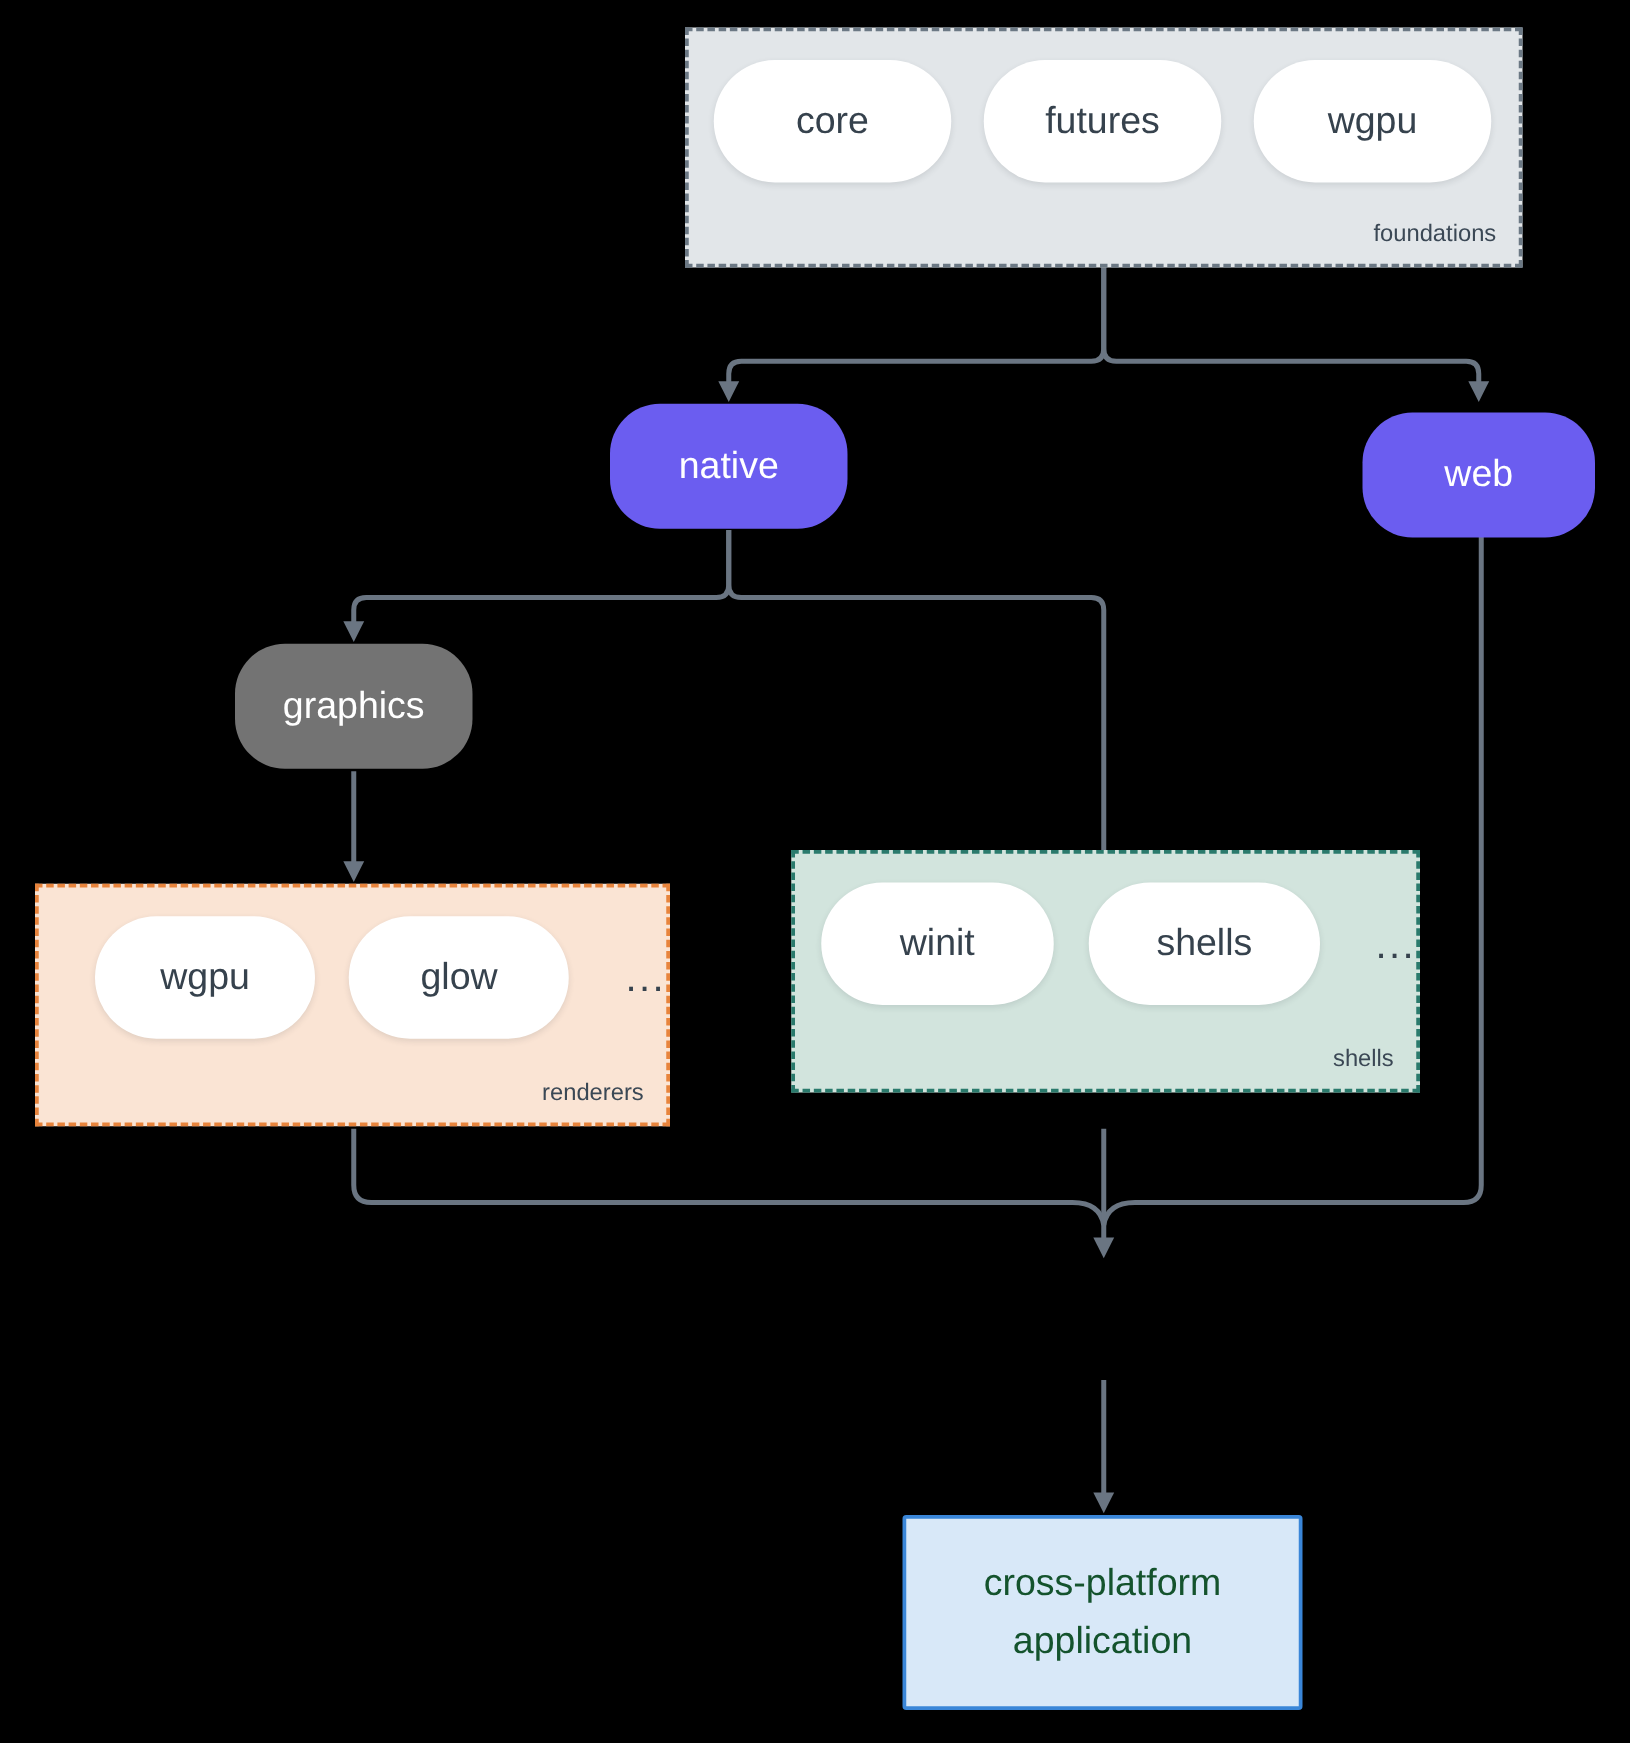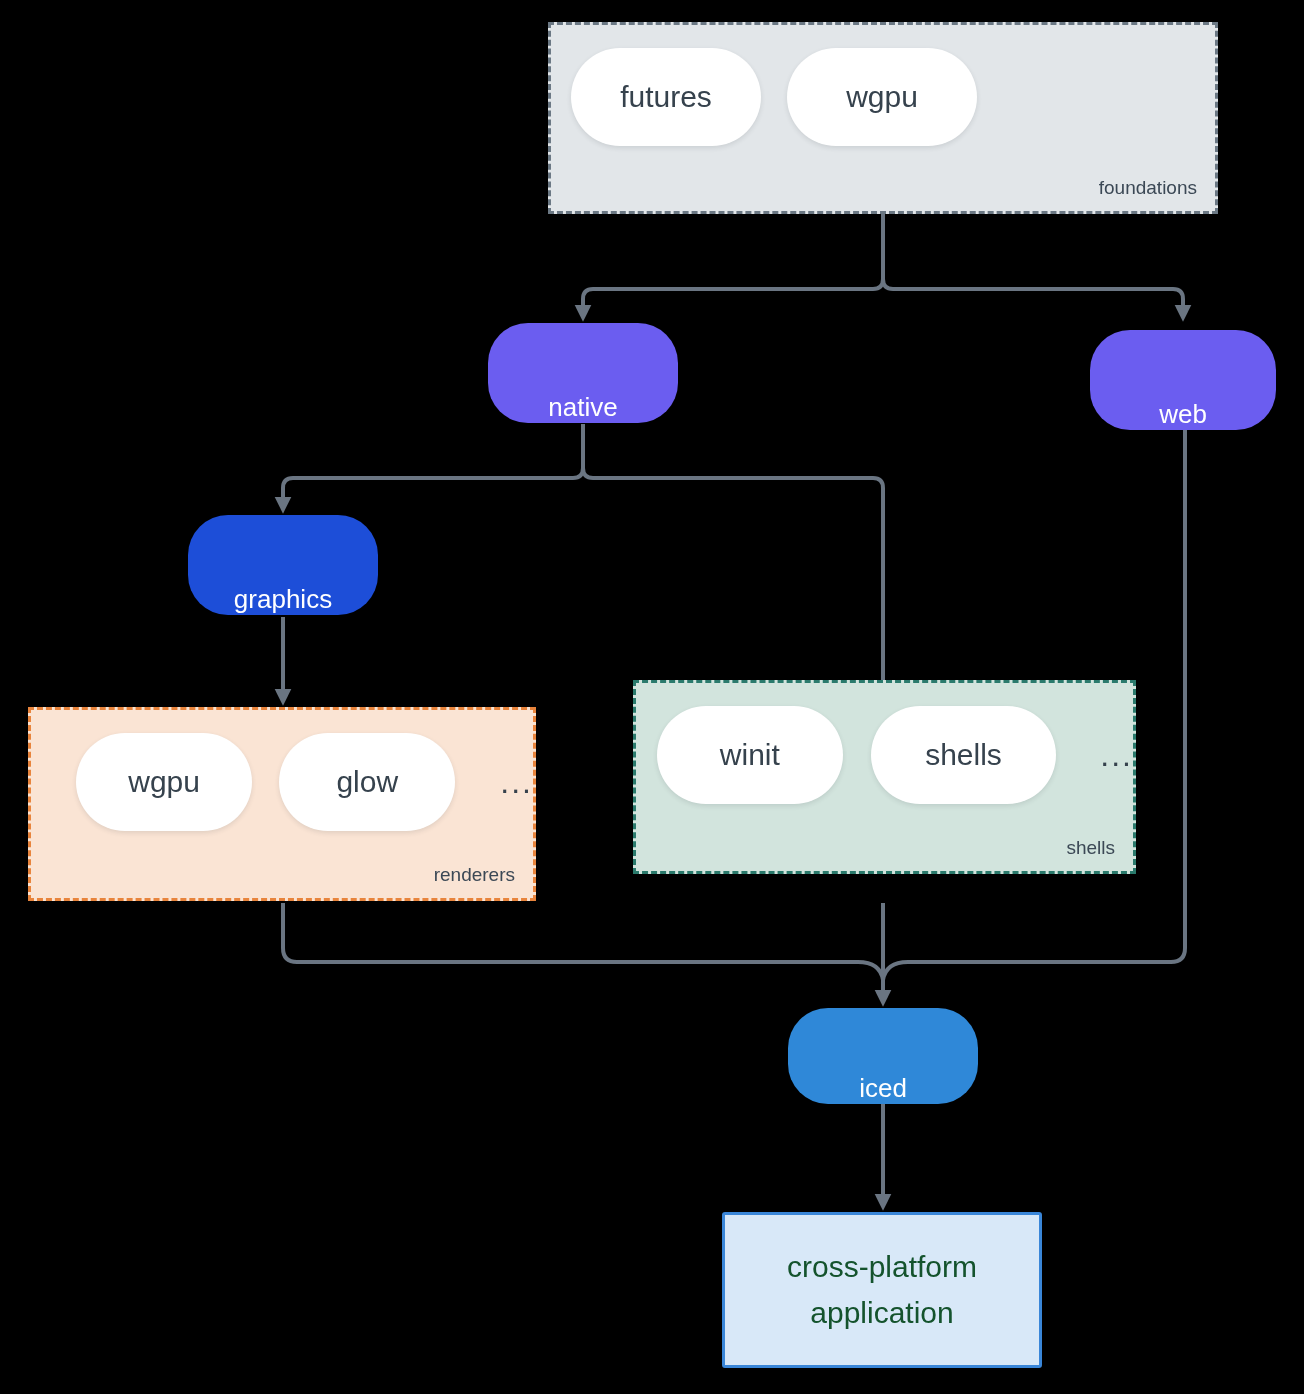--- a/index.html
+++ b/index.html
@@ -16,30 +16,30 @@
     position:absolute;right:18px;bottom:12px;font-size:19px;color:#3b4855;
   }
   .pill{
     box-sizing:border-box;display:flex;align-items:center;justify-content:center;
     background:#fff;border-radius:49px;color:#36424d;font-size:30px;
     box-shadow:0 2px 5px rgba(40,50,60,0.12);
   }
   .ellipsis{font-size:32px;color:#36424d;letter-spacing:2px;}
 
   .node{
-    position:absolute;box-sizing:border-box;display:flex;align-items:flex-end;justify-content:center;
-    border-radius:40px;color:#ffffff;font-size:26px;
+    position:absolute;box-sizing:border-box;display:flex;align-items:center;justify-content:center;
+    border-radius:40px;color:#ffffff;font-size:30px;
   }
   #foundations{left:548px;top:22px;width:670px;height:192px;background:#e2e6e9;border:3px dashed #6b7884;}
   #foundations .pills{padding:23px 0 0 20px;gap:26px;}
   #foundations .pill{width:190px;height:98px;}
 
   #node-native{left:488px;top:323px;width:190px;height:100px;background:#6b5df0;}
   #node-web{left:1090px;top:330px;width:186px;height:100px;background:#6b5df0;}
-  #node-graphics{left:188px;top:515px;width:190px;height:100px;background:#1d4ed8;}
+  #node-graphics{left:188px;top:515px;width:190px;height:100px;background:#737373;}
   #node-iced{left:788px;top:1008px;width:190px;height:96px;background:#2f88d8;}
 
   #renderers{left:28px;top:707px;width:508px;height:194px;background:#fae4d4;border:3px dashed #e8843c;padding-left:24px;}
   #renderers .pills{padding:23px 0 0 21px;gap:27px;}
   #renderers .pill{width:188px;height:98px;}
   #renderers .ellipsis{margin-left:18px;}
 
   #shells{left:633px;top:680px;width:503px;height:194px;background:#d2e4dd;border:3px dashed #2a7a6c;}
   #shells .pills{padding:23px 0 0 21px;gap:28px;}
   #shells .pill{width:190px;height:98px;}
@@ -69,20 +69,23 @@
     <path class="wire" d="M 583 424 V 468 Q 583 478 593 478 H 873 Q 883 478 883 488 V 699" marker-end="url(#arrow)"></path>
     <path class="wire" d="M 283 617 V 699" marker-end="url(#arrow)"></path>
     <path class="wire" d="M 283 903 V 948 Q 283 962 297 962 H 858 Q 880 962 883 980"></path>
     <path class="wire" d="M 1185 424 V 948 Q 1185 962 1171 962 H 908 Q 886 962 883 980"></path>
     <path class="wire" d="M 883 903 V 1000" marker-end="url(#arrow)"></path>
     <path class="wire" d="M 883 1104 V 1204" marker-end="url(#arrow)"></path>
   </svg>
 
   <div class="group-box" id="foundations">
     <div class="pills">
+      <div class="pill">
+        <span>core</span>
+      </div>
       <div class="pill">
         <span>futures</span>
       </div>
       <div class="pill">
         <span>wgpu</span>
       </div>
     </div>
     <div class="group-label">foundations</div>
   </div>
 
@@ -117,22 +120,19 @@
         <span>winit</span>
       </div>
       <div class="pill">
         <span>shells</span>
       </div>
       <div class="ellipsis">...</div>
     </div>
     <div class="group-label">shells</div>
   </div>
 
-  <div class="node" id="node-iced">
-    <span>iced</span>
-  </div>
 
   <div id="app-box">
     <span>cross-platform</span>
     <span>application</span>
   </div>
 
 </div>
 
 </body></html>

